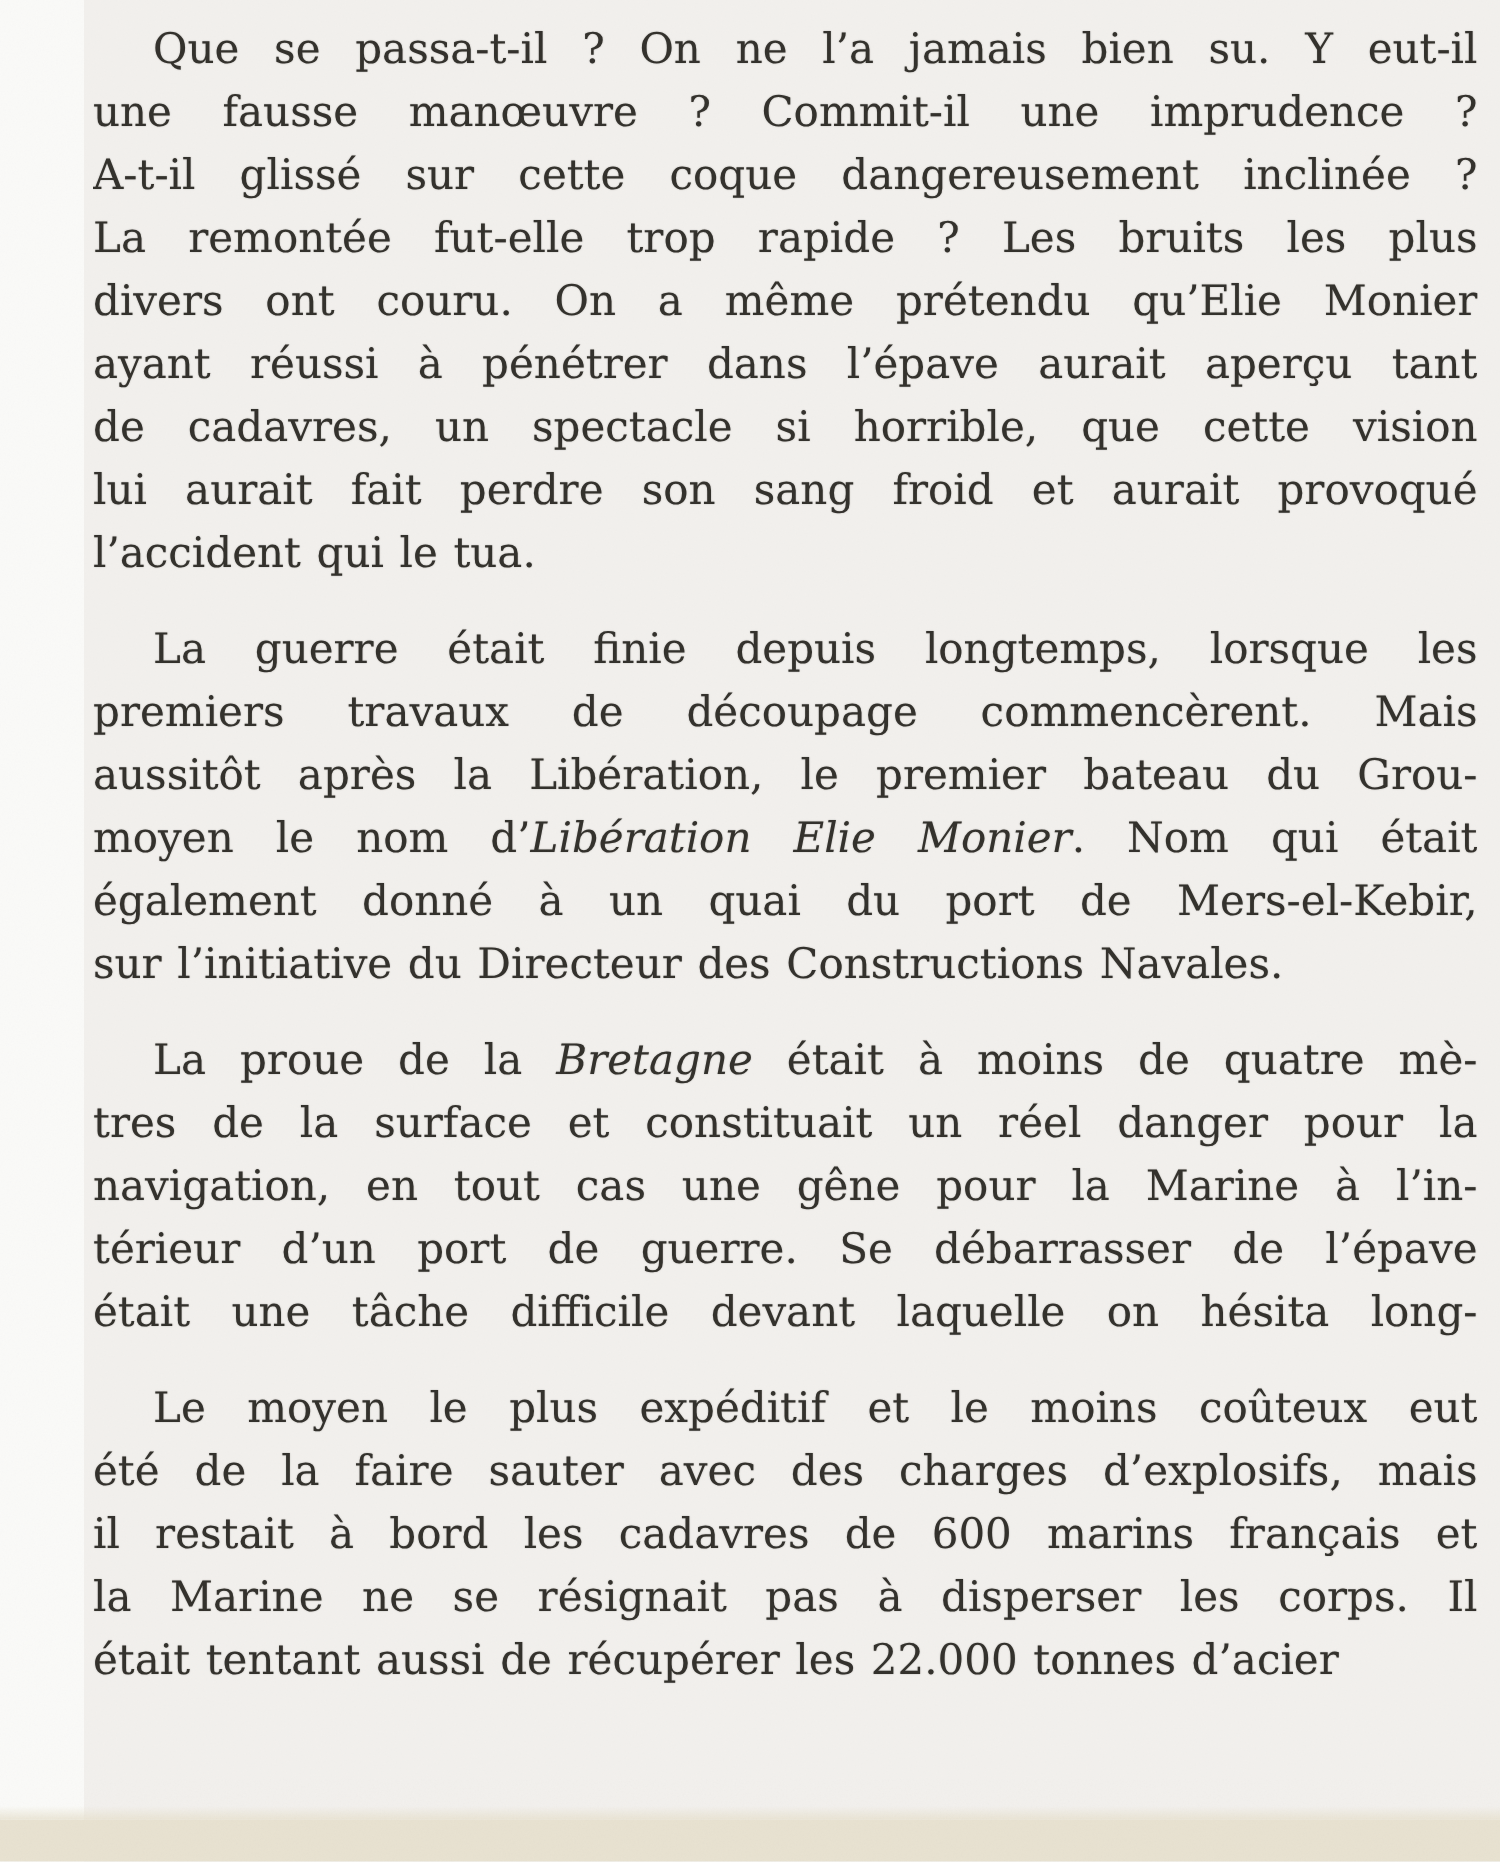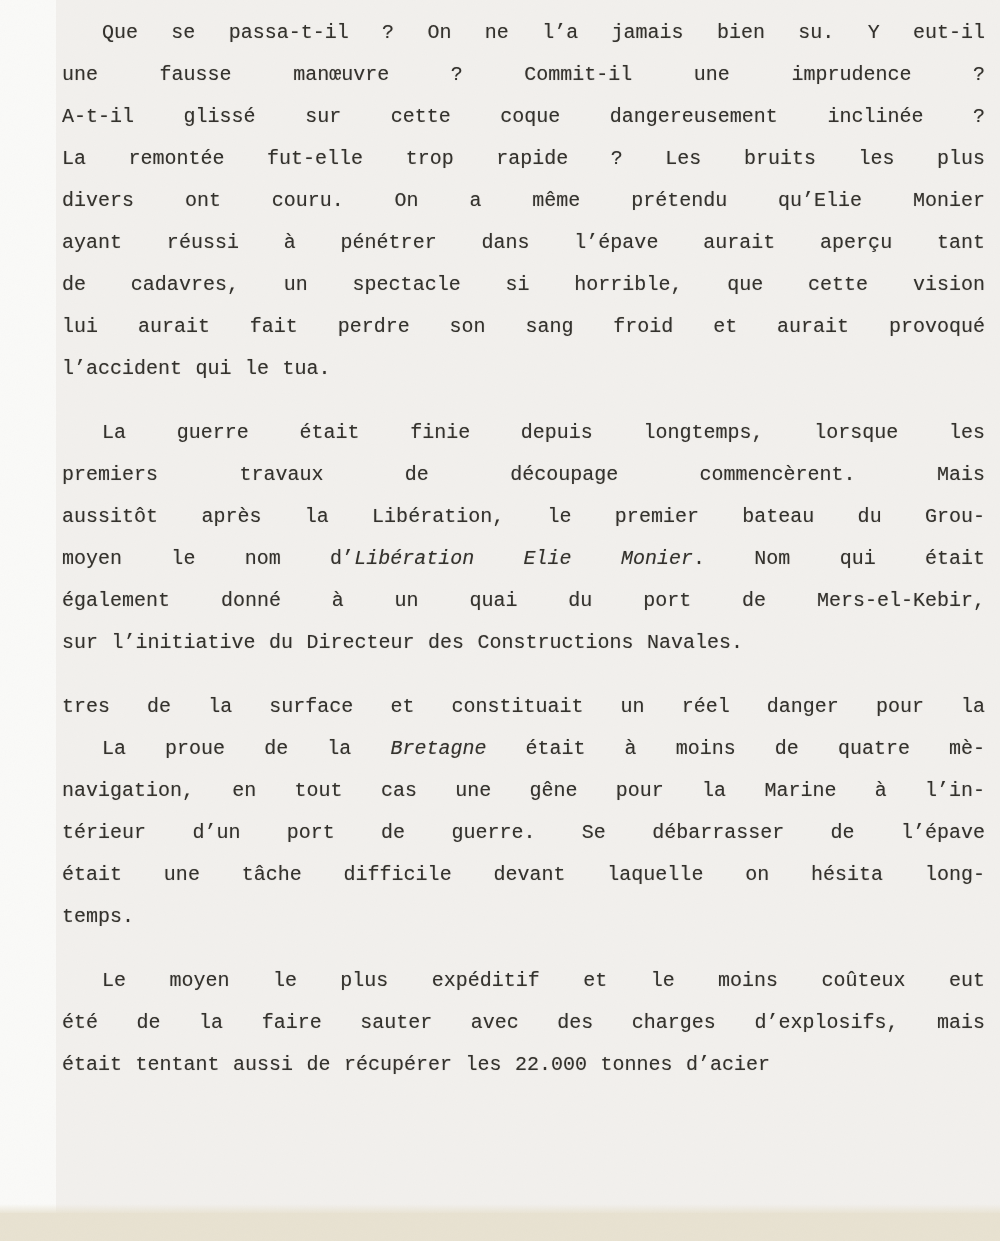--- a/index.html
+++ b/index.html
@@ -24,24 +24,23 @@
     background:var(--edge-strip);
   }
   .edge-strip::before{
     content:"";position:absolute;left:0;top:-9px;width:100%;height:9px;
     background:linear-gradient(to bottom,rgba(232,226,209,0),rgba(232,226,209,.85));
   }
   .text-column{
     position:absolute;left:62px;top:0;width:923px;
     padding-top:12px;
     color:var(--ink);
-    font-size:20px;
+    font-size:28px;
     word-spacing:1.5px;
     text-shadow:0 0 1px rgba(50,47,43,.38);
-    font-family:Liberation Mono, monospace;
   }
   .para{margin:0 0 22px 0;}
   .line{
     height:42px;line-height:42px;
     text-align:justify;text-align-last:justify;
     overflow:hidden;
   }
   .line.indent{text-indent:40px;}
   .line.last{text-align-last:left;white-space:nowrap;}
   .line i{font-style:italic;}
@@ -69,30 +68,31 @@
     </div>
     <div class="para">
       <div class="line indent"><span>La guerre était finie depuis longtemps, lorsque les</span></div>
       <div class="line"><span>premiers travaux de découpage commencèrent. Mais</span></div>
       <div class="line"><span>aussitôt après la Libération, le premier bateau du Grou-</span></div>
       <div class="line"><span>moyen le nom d’</span><i>Libération Elie Monier</i><span>. Nom qui était</span></div>
       <div class="line"><span>également donné à un quai du port de Mers-el-Kebir,</span></div>
       <div class="line last"><span>sur l’initiative du Directeur des Constructions Navales.</span></div>
     </div>
     <div class="para">
+      <div class="line indent"><span>La proue de la </span><i>Bretagne</i><span> était à moins de quatre mè-</span></div>
       <div class="line"><span>tres de la surface et constituait un réel danger pour la</span></div>
-      <div class="line indent"><span>La proue de la </span><i>Bretagne</i><span> était à moins de quatre mè-</span></div>
       <div class="line"><span>navigation, en tout cas une gêne pour la Marine à l’in-</span></div>
       <div class="line"><span>térieur d’un port de guerre. Se débarrasser de l’épave</span></div>
       <div class="line"><span>était une tâche difficile devant laquelle on hésita long-</span></div>
-      <div class="line last"><span>temps.</span></div>
     </div>
     <div class="para">
       <div class="line indent"><span>Le moyen le plus expéditif et le moins coûteux eut</span></div>
       <div class="line"><span>été de la faire sauter avec des charges d’explosifs, mais</span></div>
+      <div class="line"><span>il restait à bord les cadavres de 600 marins français et</span></div>
+      <div class="line"><span>la Marine ne se résignait pas à disperser les corps. Il</span></div>
       <div class="line last"><span>était tentant aussi de récupérer les 22.000 tonnes d’acier</span></div>
     </div>
   </div>
 
 <div class="edge-strip"></div>
 
 <svg class="grain" width="1000" height="1241" xmlns="http://www.w3.org/2000/svg">
   <filter id="noise">
     <feTurbulence type="fractalNoise" baseFrequency="0.9" numOctaves="2" stitchTiles="stitch" result="n"></feTurbulence>
     <feColorMatrix in="n" type="matrix" values="0 0 0 0 0.45  0 0 0 0 0.43  0 0 0 0 0.40  0 0 0 0.06 0"></feColorMatrix>

